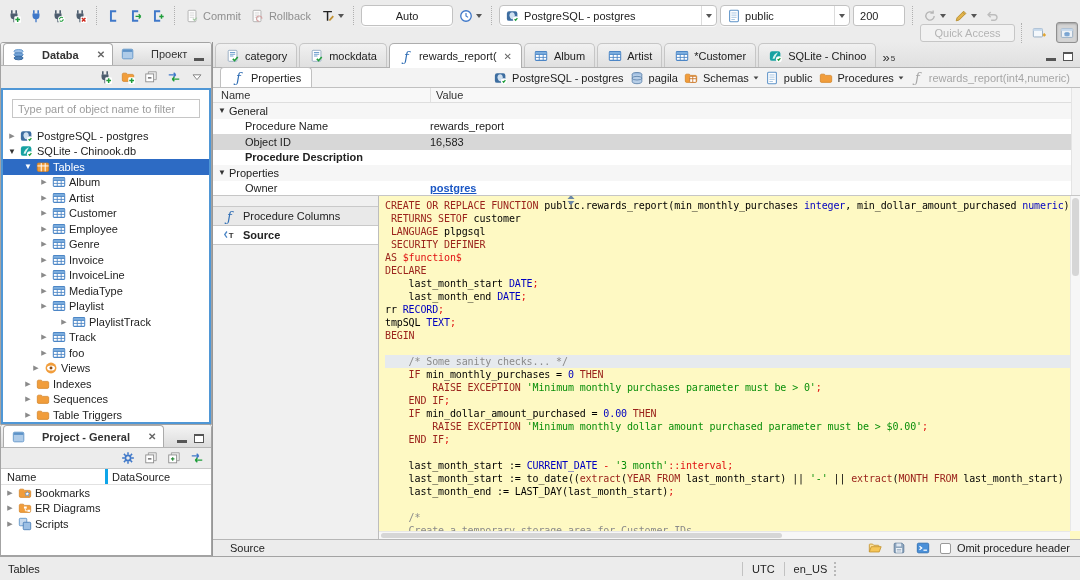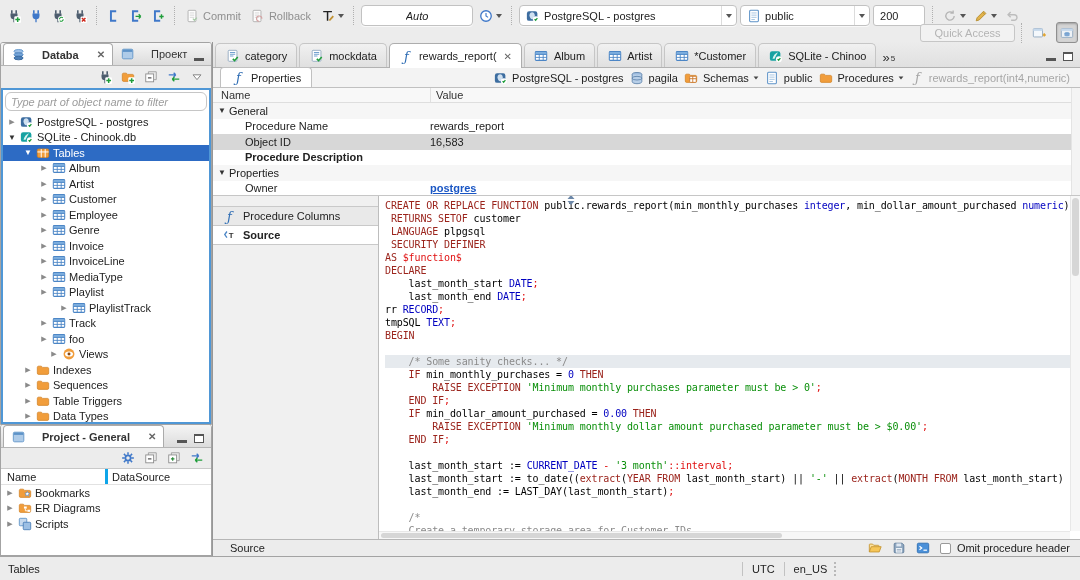--- a/index.html
+++ b/index.html
@@ -39,21 +39,21 @@
   .projpanel{flex:1;border-top:none;}
   .ptabs{height:23px;flex:none;display:flex;align-items:flex-end;background:linear-gradient(#f5f5f5,#dcdcdc);border-bottom:1px solid #b5b5b5;padding:0 2px;position:relative;}
   .ptab{height:22px;display:flex;align-items:center;gap:16px;padding:0 7px;border-radius:4px 4px 0 0;color:#333;white-space:nowrap;}
   .ptab.active{background:#fff;border:1px solid #ababab;border-bottom:none;font-weight:bold;}
   .closex{color:#666;font-size:10px;margin-left:2px;}
   .winbtns{margin-left:auto;display:flex;gap:7px;align-items:center;padding:0 5px 4px 0;}
   .minbtn{width:10px;height:3px;background:#555;margin-top:6px;}
   .maxbtn{width:10px;height:9px;border:1px solid #555;border-top:2px solid #555;background:#fff;}
   .navtoolbar{height:22px;flex:none;display:flex;align-items:center;justify-content:flex-end;gap:8px;padding:0 7px;}
   .navcontent{flex:1;border:2px solid #4f97d6;background:#fff;display:flex;flex-direction:column;overflow:hidden;}
-  .filter{height:19px;flex:none;border:1px solid #c6c6c6;border-radius:6px;margin:2px;color:#9c9c9c;display:flex;align-items:center;padding:0 5px;background:#fff;white-space:nowrap;overflow:hidden;font-style:italic;}
+  .filter{height:19px;flex:none;border:1px solid #c6c6c6;border-radius:0;margin:9px;color:#9c9c9c;display:flex;align-items:center;padding:0 5px;background:#fff;white-space:nowrap;overflow:hidden;}
   .tree{flex:1;overflow:hidden;padding-top:1px;}
   .trow{height:15.5px;display:flex;align-items:center;gap:3px;white-space:nowrap;}
   .trow .arr{width:10px;text-align:center;color:#8a8a8a;font-size:7px;flex:none;}
   .trow .arr.open{color:#333;font-size:8px;}
   .trow .icon{width:14px;height:14px;}
   .trow.sel{background:#2d6bc4;color:#fff;}
   .trow.sel .arr,.trow.sel .arr.open{color:#fff;}
 
   .projtoolbar{height:20px;flex:none;display:flex;align-items:center;justify-content:flex-end;gap:8px;padding:0 7px;background:#ececec;}
   .projbody{flex:1;background:#fff;border-top:1px solid #c9c9c9;overflow:hidden;}
@@ -95,21 +95,21 @@
   .prow .garr{font-size:8px;color:#333;}
   .pval{flex:1;white-space:nowrap;}
   .pval.link{color:#1a56c4;text-decoration:underline;font-weight:bold;}
   .gscroll{position:absolute;right:0;top:0;bottom:0;width:9px;background:#f4f4f4;border-left:1px solid #e4e4e4;}
 
   
   .lower{flex:1;min-height:0;display:flex;background:#ececec;position:relative;}
   .sidetabs{width:166px;flex:none;border-right:1px solid #bdbdbd;padding-top:10px;background:#f0f0f0;}
   .stab{height:20px;display:flex;align-items:center;gap:6px;padding:0 9px;border-top:1px solid #c9c9c9;border-bottom:1px solid #c9c9c9;background:#e9e9e9;color:#222;margin-bottom:-1px;white-space:nowrap;}
   .stab.active{background:#fff;font-weight:bold;}
-  .codewrap{flex:1;min-width:0;background:#ffffff;position:relative;overflow:hidden;}
+  .codewrap{flex:1;min-width:0;background:#fef9c3;position:relative;overflow:hidden;}
   .code{position:absolute;left:0;top:0;right:10px;bottom:8px;padding:3px 0 0 6px;font-family:"DejaVu Sans Mono",monospace;font-size:10px;line-height:13px;letter-spacing:-0.12px;white-space:pre;overflow:hidden;}
   .cl{height:13px;}
   .cl.hl{background:#e6eaee;}
   .tok-k{color:#9b241c;}
   .tok-t{color:#0000c0;}
   .tok-s{color:#0a8f0a;}
   .tok-c{color:#8a8a8a;}
   .tok-r{color:#e01010;}
   .tok-p{color:#000;}
   .vscroll{position:absolute;right:0;top:0;bottom:8px;width:10px;background:#f7f7f7;border-left:1px solid #e8e8e8;}
@@ -231,21 +231,21 @@
             <svg width="14" height="14" viewBox="0 0 16 16">
               <path d="M2.5 3h10M7.5 3v10.5" stroke="#222" stroke-width="1.7" fill="none"></path>
               <path d="M10.3 13.8l4.5-5-1.6-1.3-4.4 5z" fill="#c09132"></path>
             </svg>
           </span>
           <span class="dd">
             <i class="tri"></i>
           </span>
         </div>
         <span class="tb-sep"></span>
-        <div class="combo center" style="width: 112px; font-style: italic;">
+        <div class="combo center" style="width: 92px;">
           <span class="combo-label">Auto</span>
         </div>
         <div class="tb-btn">
           <span class="icon">
             <svg width="14" height="14" viewBox="0 0 16 16">
               <circle cx="8" cy="8" r="6" fill="#fff" stroke="#3f78c9" stroke-width="1.5"></circle>
               <path d="M8 4.5V8l2.4 1.6" stroke="#3f78c9" stroke-width="1.3" fill="none"></path>
             </svg>
           </span>
           <span class="dd">
@@ -567,21 +567,21 @@
                 <span class="arr">▶</span>
                 <span class="icon">
                   <svg width="14" height="14" viewBox="0 0 16 16">
                     <rect x="1.5" y="3" width="13" height="10" rx="1" fill="#fff" stroke="#4c86c6" stroke-width="1.2"></rect>
                     <rect x="2" y="3.5" width="12" height="2.8" fill="#78aadc"></rect>
                     <path d="M1.5 6.3h13M1.5 9.6h13M6 6.3v6.7M10.5 6.3v6.7" stroke="#4c86c6"></path>
                   </svg>
                 </span>
                 <span>foo</span>
               </div>
-              <div class="trow" style="padding-left: 20px; margin-left: 26px;">
+              <div class="trow" style="padding-left: 28px;">
                 <span class="arr">▶</span>
                 <span class="icon">
                   <svg width="14" height="14" viewBox="0 0 16 16">
                     <circle cx="8" cy="8" r="6.2" fill="#f19d3b"></circle>
                     <ellipse cx="8" cy="8" rx="4.6" ry="2.9" fill="#fff"></ellipse>
                     <circle cx="8" cy="8" r="1.7" fill="#8a4a12"></circle>
                   </svg>
                 </span>
                 <span>Views</span>
               </div>

